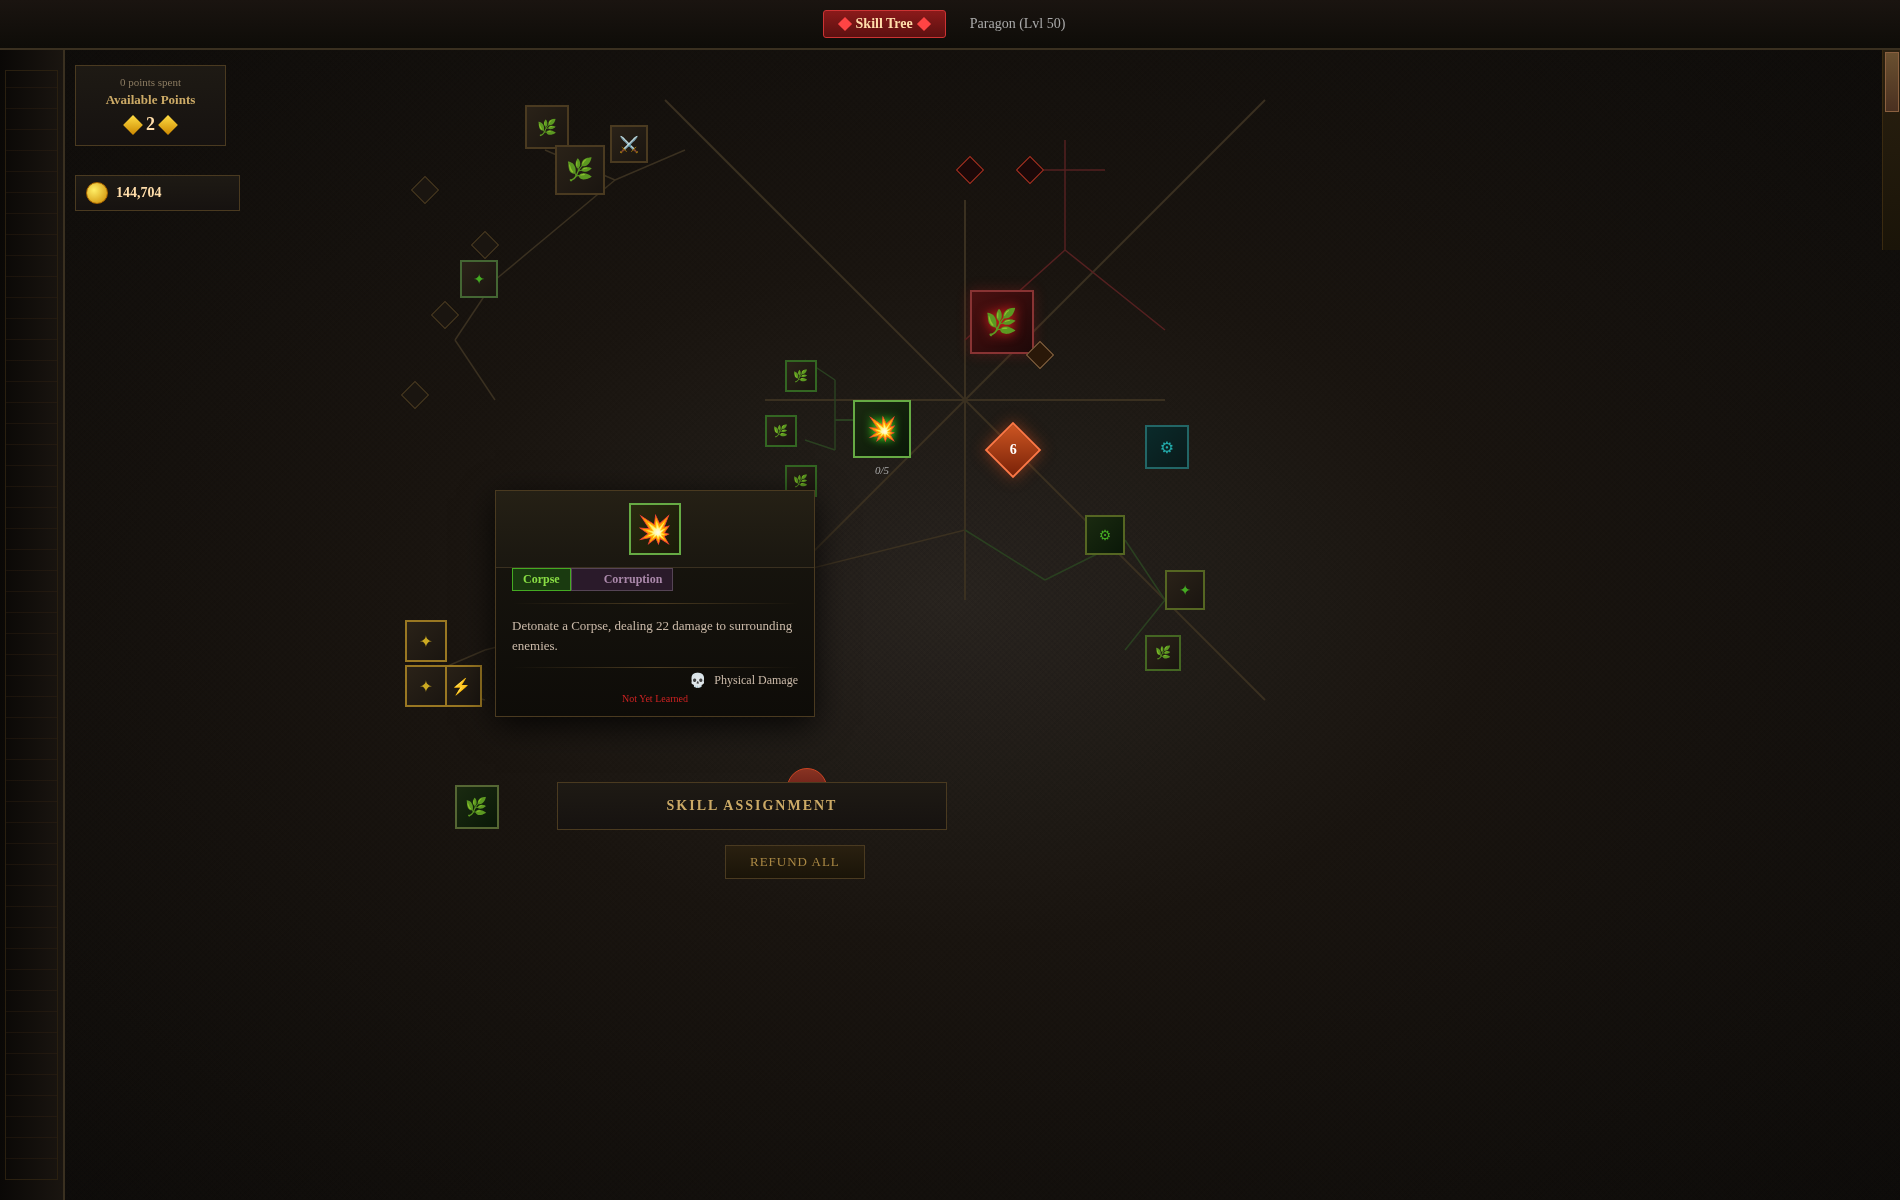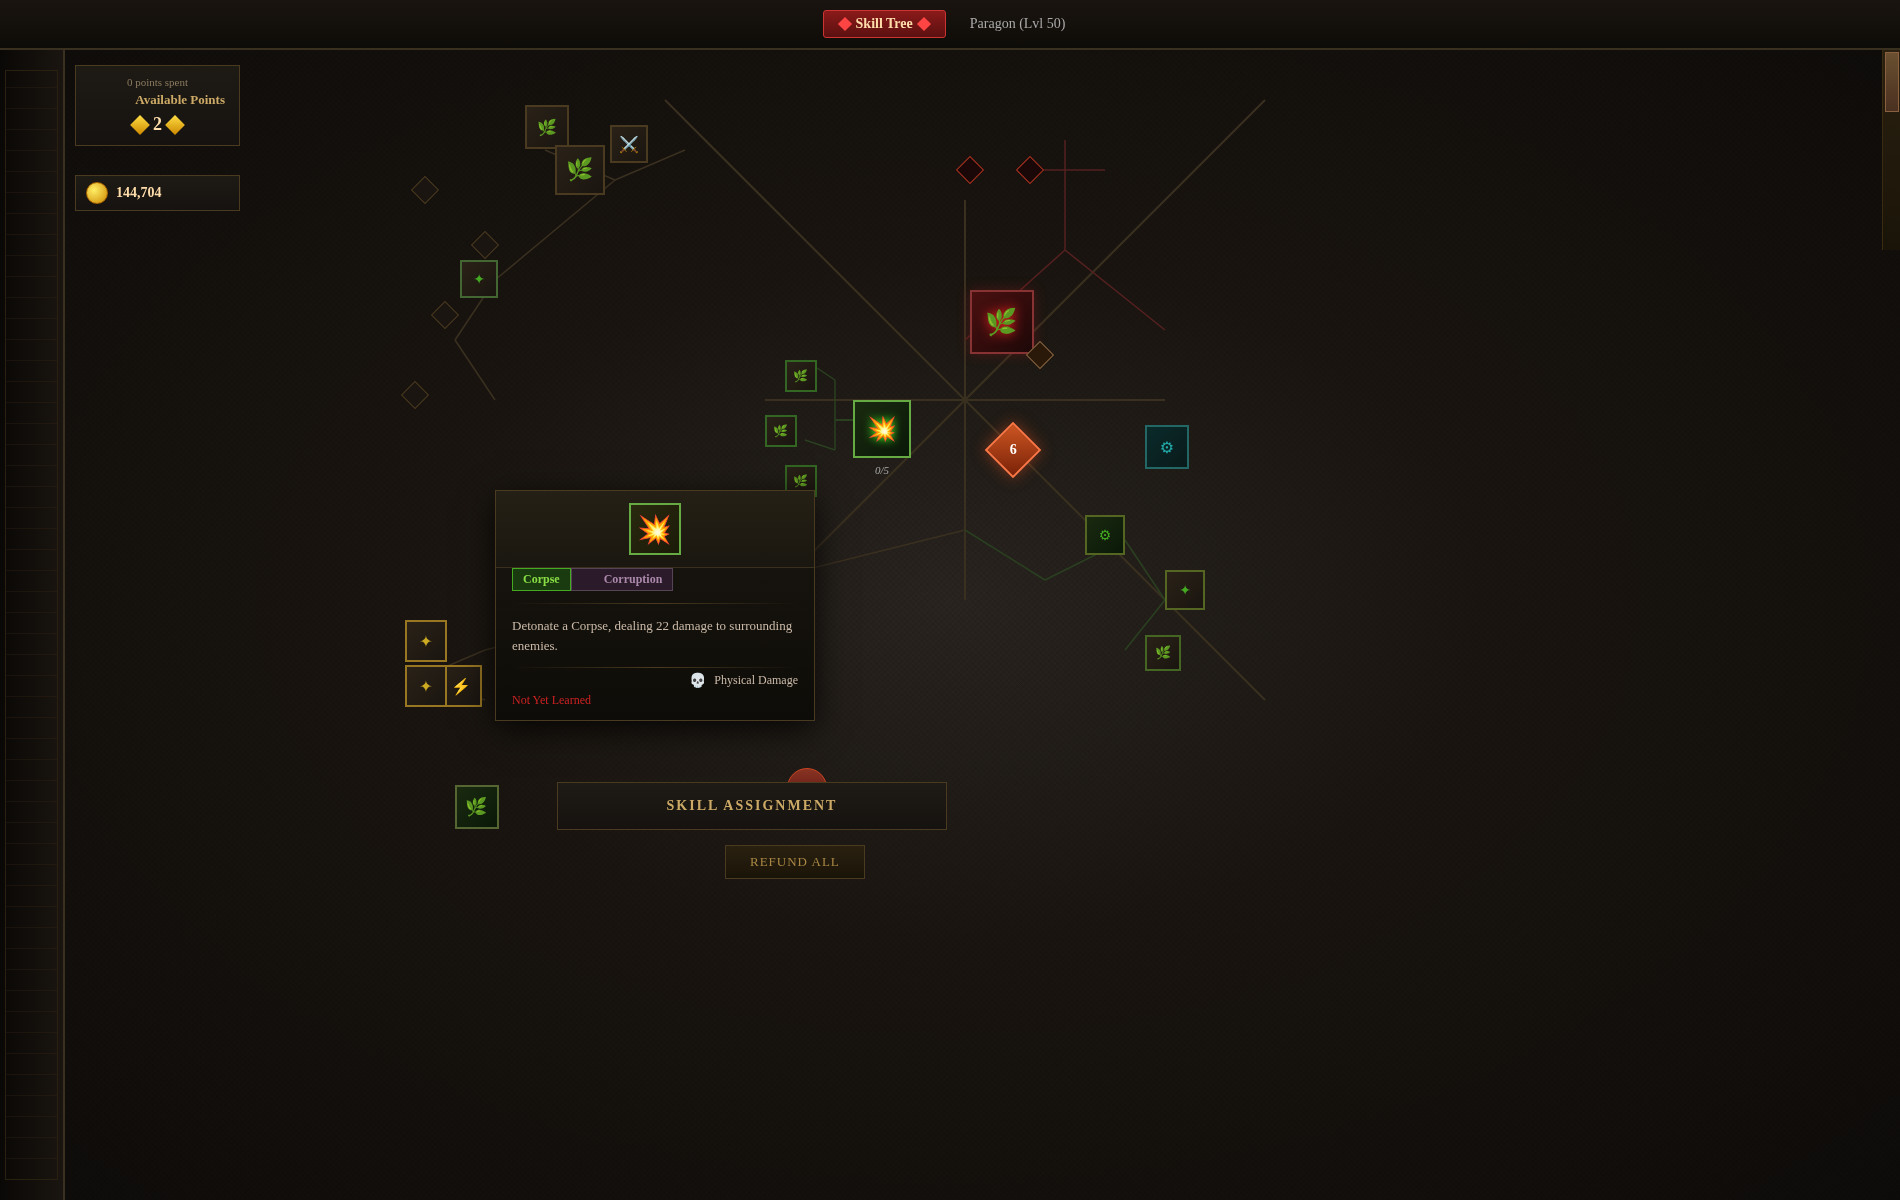--- a/index.html
+++ b/index.html
@@ -93,38 +93,38 @@
         rgba(60,40,20,0.3) 20px,
         rgba(60,40,20,0.3) 21px
       );
     }
 
     
     .points-panel {
       position: absolute;
       top: 65px;
       left: 75px;
-      width: 165px;
+      width: 151px;
       background: linear-gradient(180deg, #1e1a14 0%, #161210 100%);
       border: 1px solid #4a3a20;
       padding: 10px 14px;
     }
 
     .points-spent {
       color: #8a7a60;
       font-size: 11px;
       text-align: center;
       margin-bottom: 4px;
     }
 
     .available-points-label {
       color: #ccaa66;
       font-size: 13px;
       font-weight: bold;
-      text-align: right;
+      text-align: center;
       margin-bottom: 6px;
     }
 
     .points-display {
       display: flex;
       align-items: center;
       justify-content: center;
       gap: 6px;
     }
 
@@ -356,22 +356,22 @@
       font-size: 14px;
     }
 
     .stat-text {
       color: #ccbbaa;
       font-size: 12px;
     }
 
     .not-learned {
       color: #cc2222;
-      font-size: 12px;
-      text-align: left;
+      font-size: 10px;
+      text-align: center;
       padding: 0 16px 12px;
     }
 
     
     .up-arrow-btn {
       position: absolute;
       width: 40px;
       height: 40px;
       background: linear-gradient(180deg, #883322, #551111);
       border: 1px solid #cc4422;

